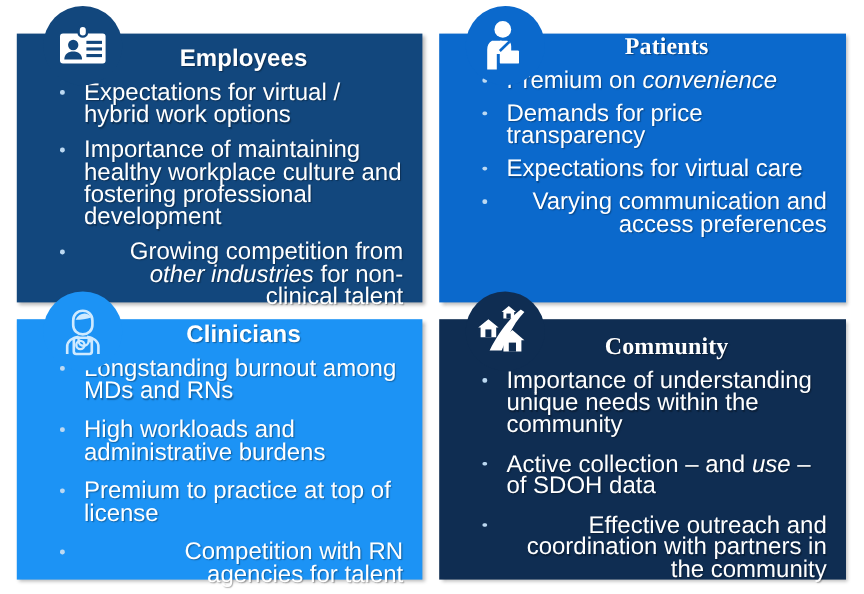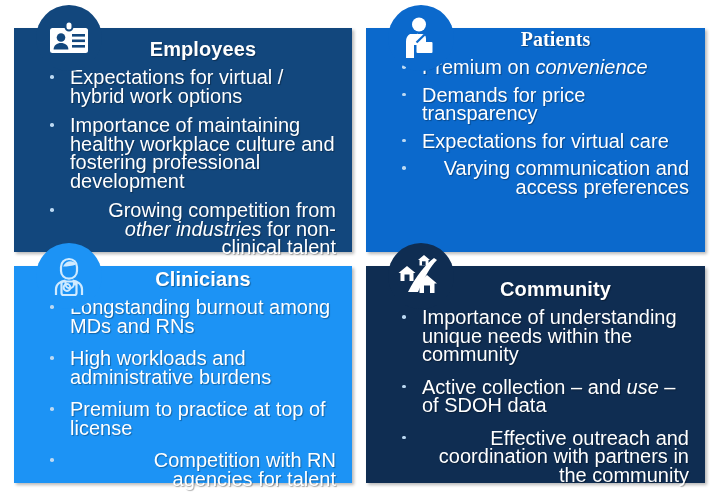--- a/index.html
+++ b/index.html
@@ -94,21 +94,21 @@
     height: 3.5px;
     background: #bcd9f2;
     border-radius: 50%;
   }
   ul.bullets li i { font-style: italic; }
 
   
   #panel-patients ul.bullets li { margin-bottom: 9px; }
   #panel-patients .panel-title { padding-top: 0; font-family: Liberation Serif, serif; }
   #panel-clinicians .panel-title { padding-top: 2px; }
-  #panel-community .panel-title { padding-top: 12px; }
+  #panel-community .panel-title { padding-top: 12px; font-family: Liberation Serif, serif; }
   #panel-clinicians ul.bullets li { margin-bottom: 14px; }
   #panel-community ul.bullets li { margin-bottom: 14px; }
 </style>
 </head>
 <body>
 
 <div class="board">
 
   <div class="panel" id="panel-employees">
     <div class="body">

